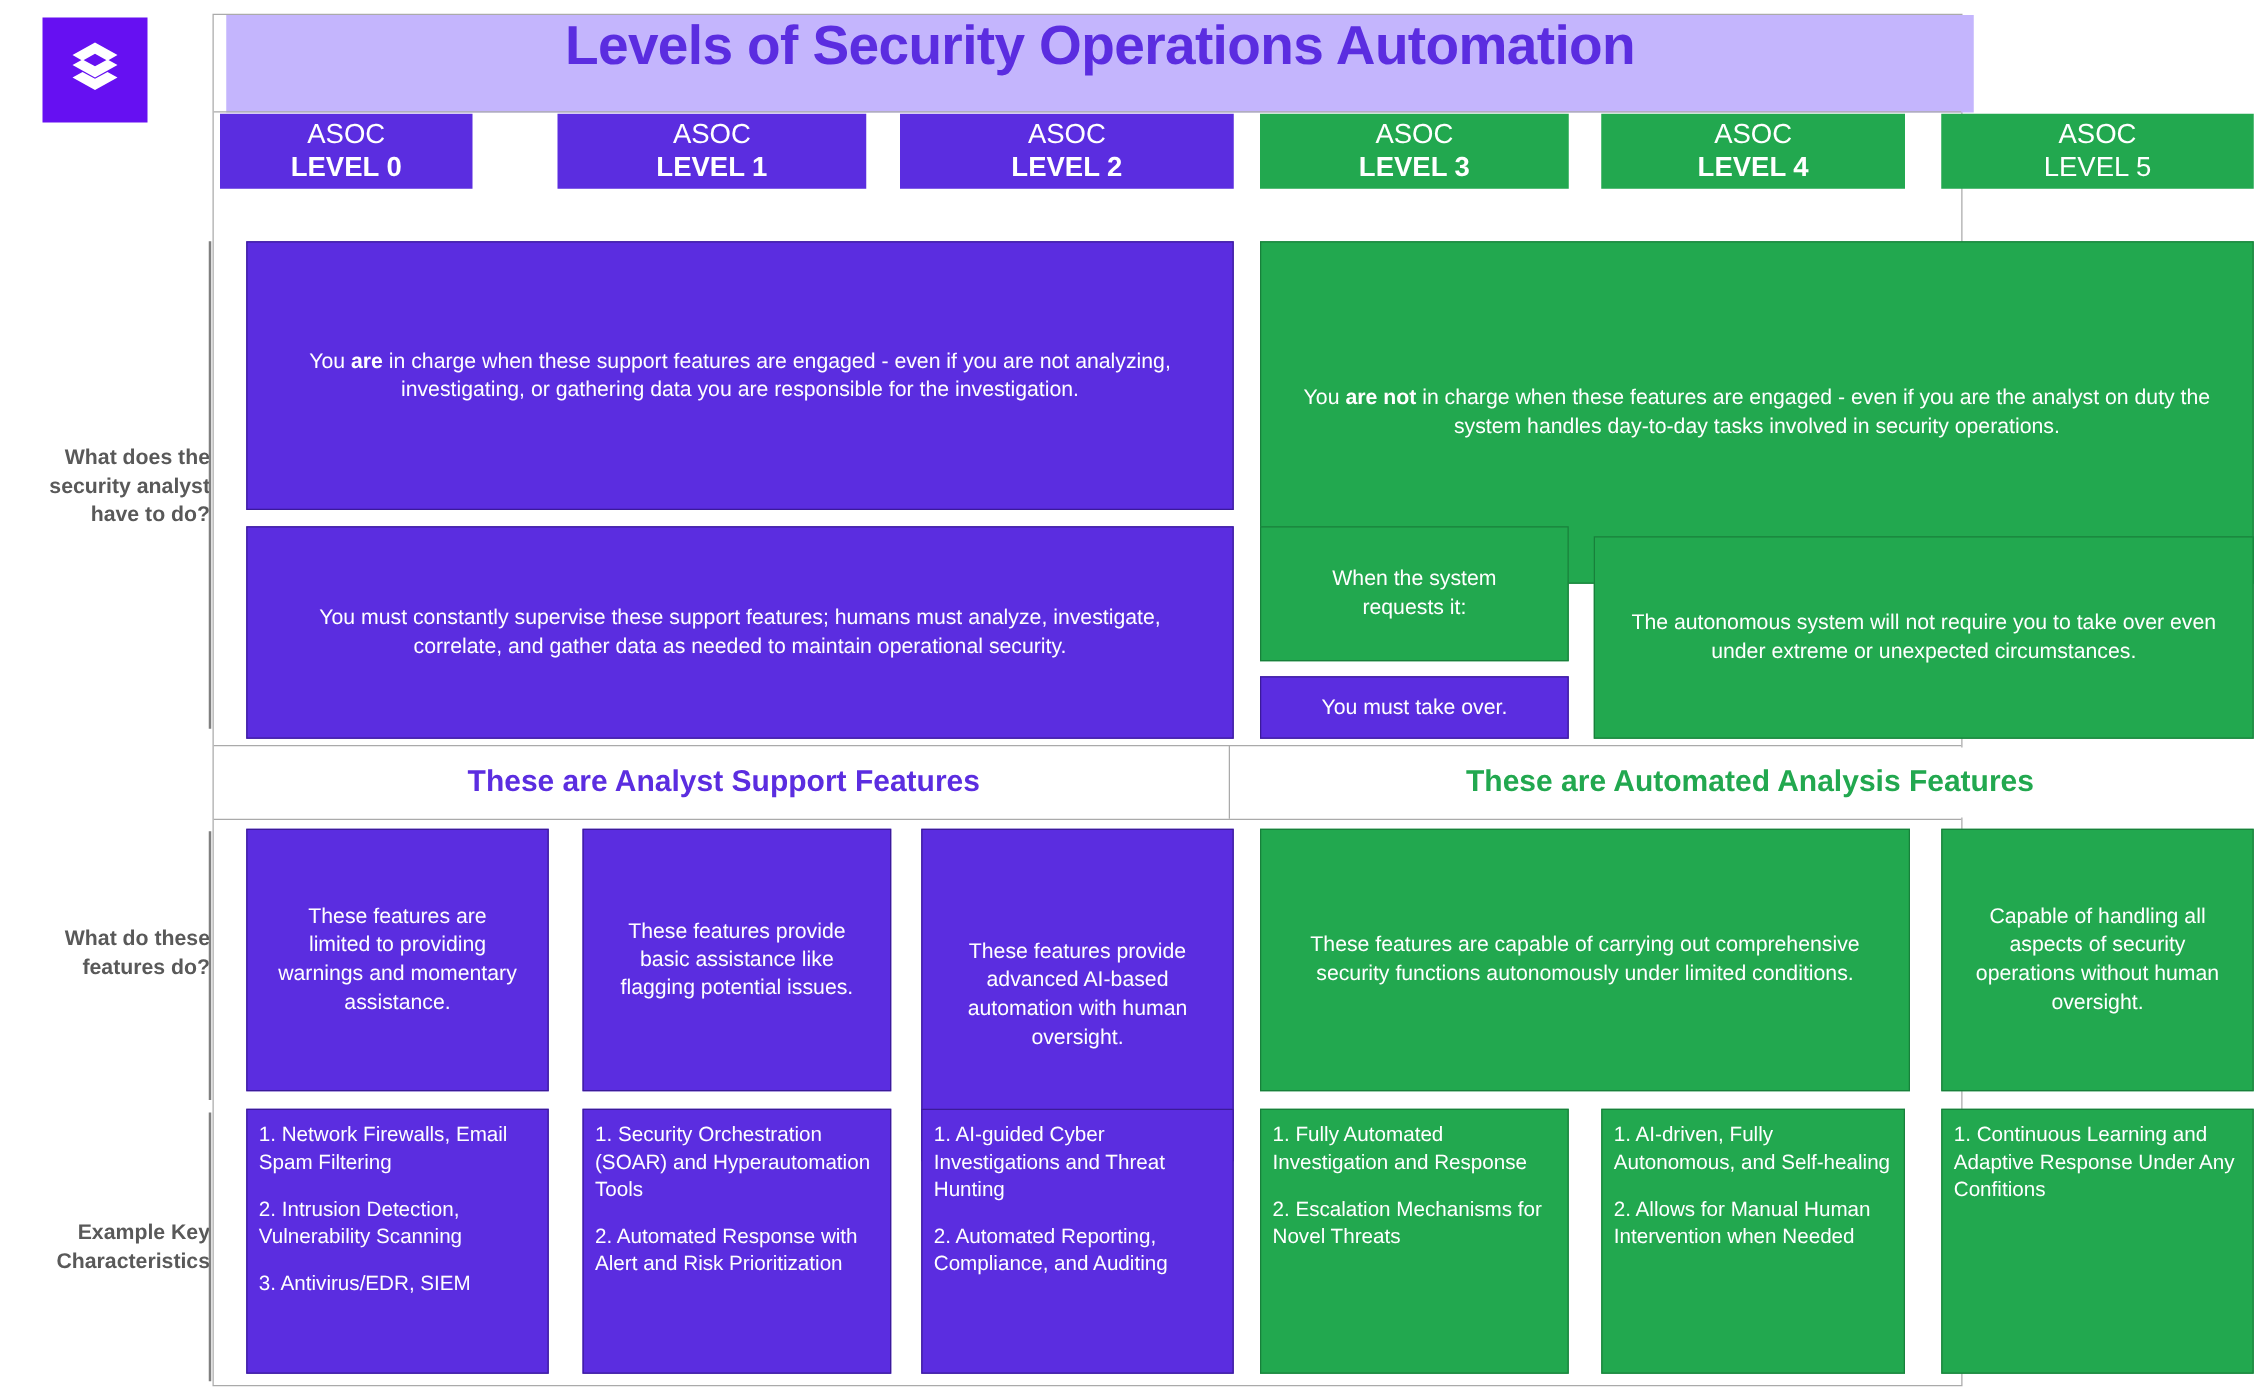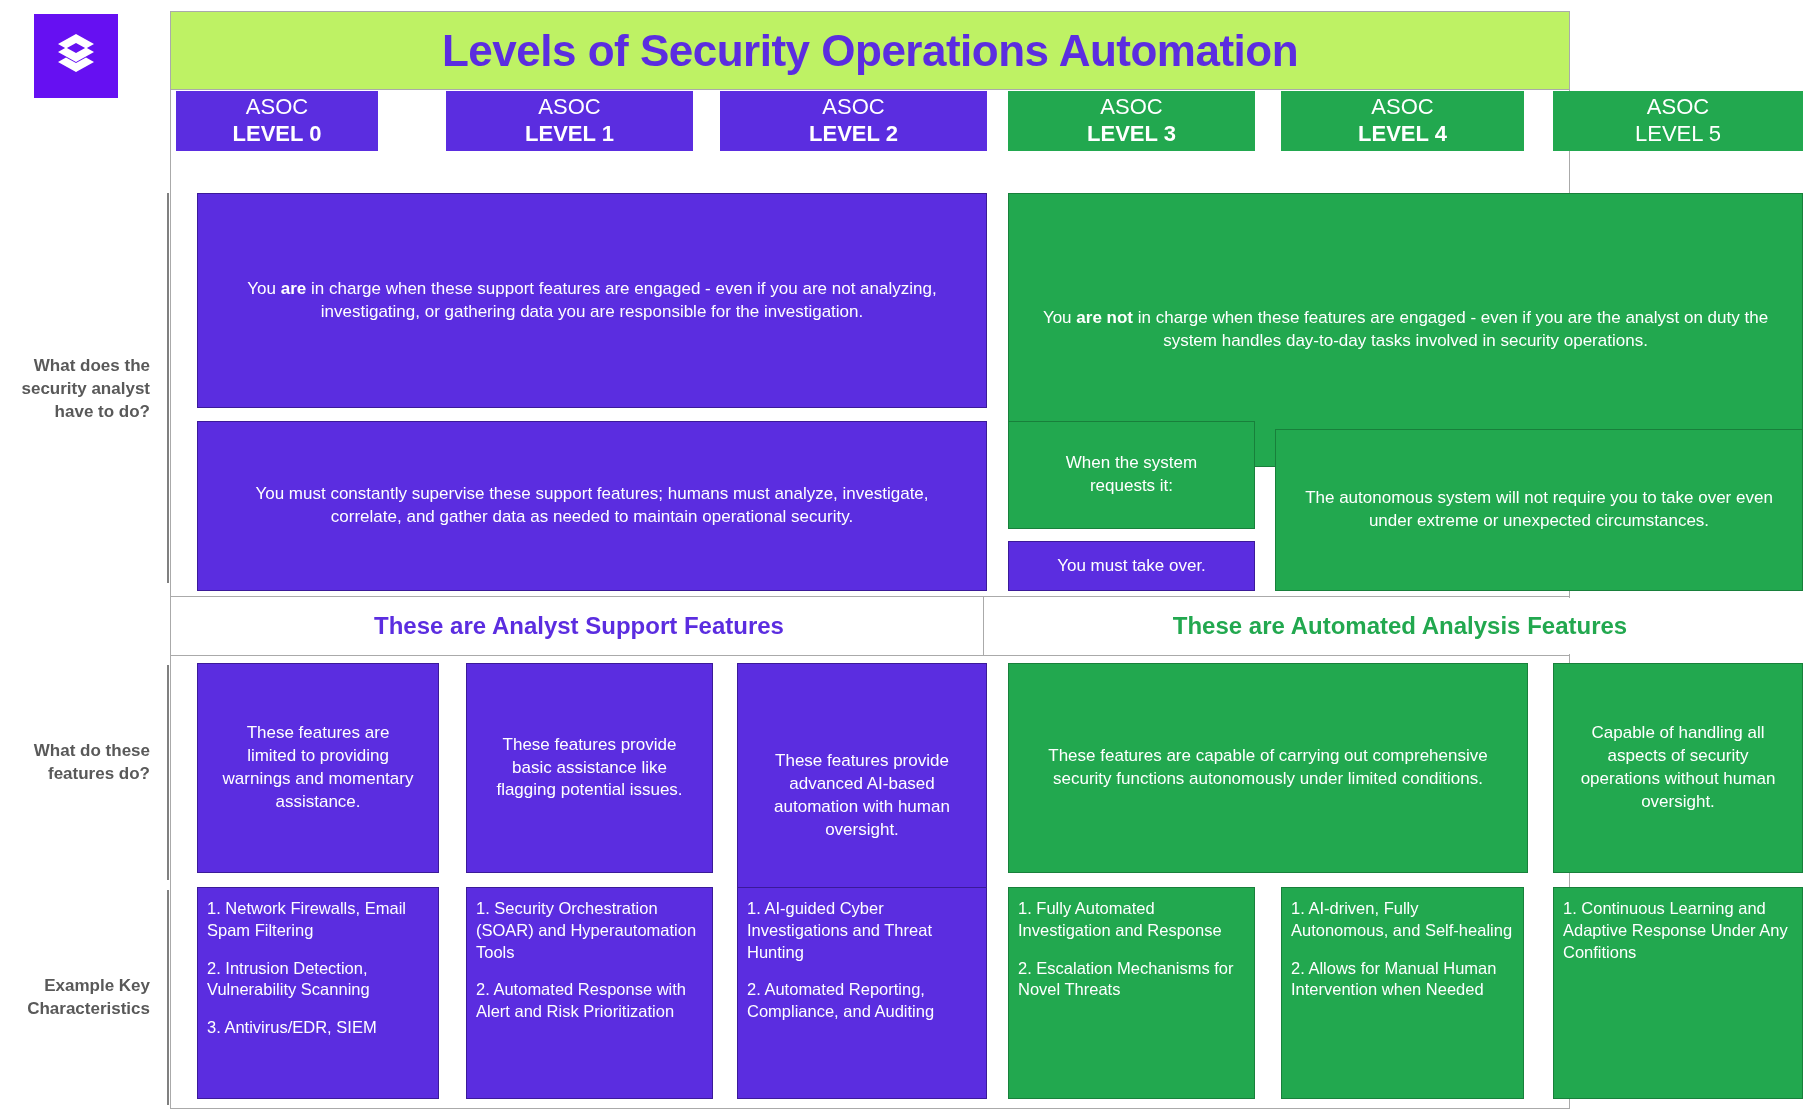--- a/index.html
+++ b/index.html
@@ -34,21 +34,20 @@
     justify-content: center;
   }
   .logo-box svg { display: block; }
 
   
   .row-label {
     position: absolute;
     left: 0px;
     width: 168px;
     text-align: right;
-    padding-right: 18px;
     box-sizing: border-box;
     font-size: 17px;
     font-weight: bold;
     color: #595959;
     line-height: 1.35;
   }
   .rail {
     position: absolute;
     left: 167px;
     width: 2px;
@@ -60,28 +59,28 @@
     position: absolute;
     left: 170px;
     top: 11px;
     width: 1400px;
     border: 1px solid #aaaaaa;
     box-sizing: border-box;
     background: #ffffff;
   }
   .frame-title {
     position: absolute;
-    left: 171px;
+    left: 181px;
     top: 12px;
     width: 1398px;
     height: 78px;
     display: flex;
-    align-items: center;
-    justify-content: center;
-    background: #bef264;
+    align-items: flex-start;
+    justify-content: center;
+    background: #c4b5fd;
   }
   .frame-title span {
     font-size: 44px;
     font-weight: bold;
     color: #5b2de0;
     letter-spacing: -0.5px;
     white-space: nowrap;
   }
 
   

